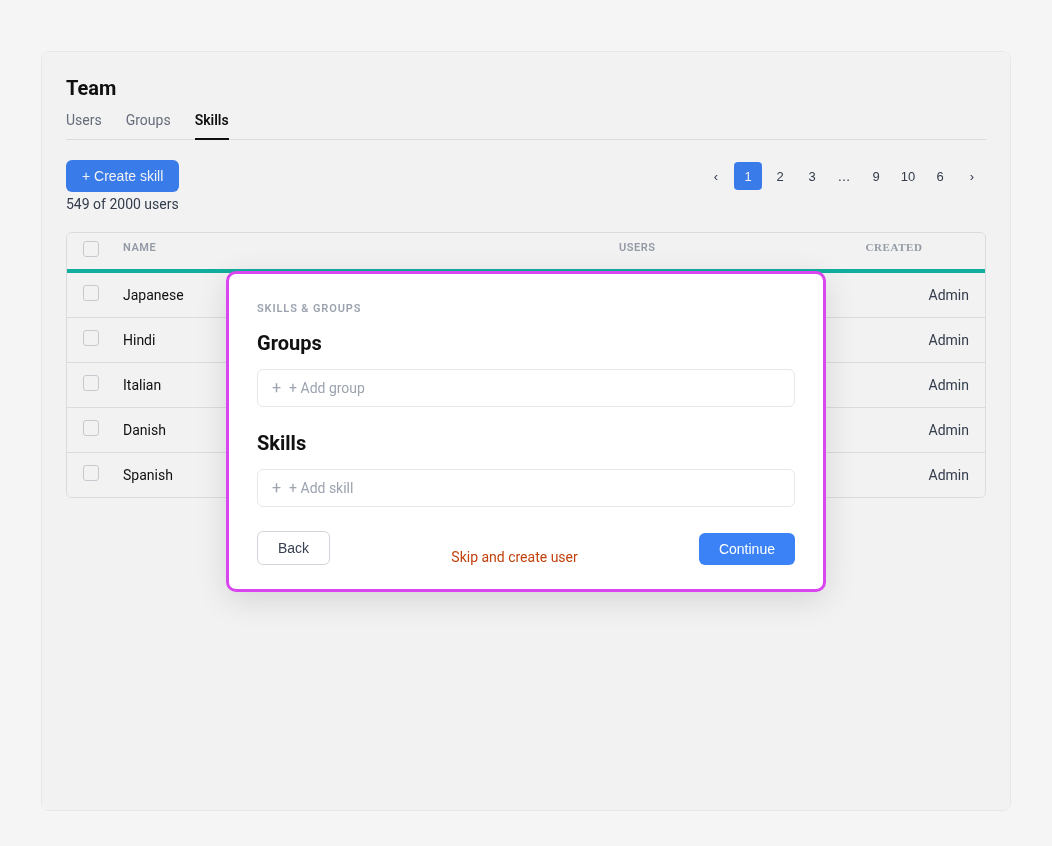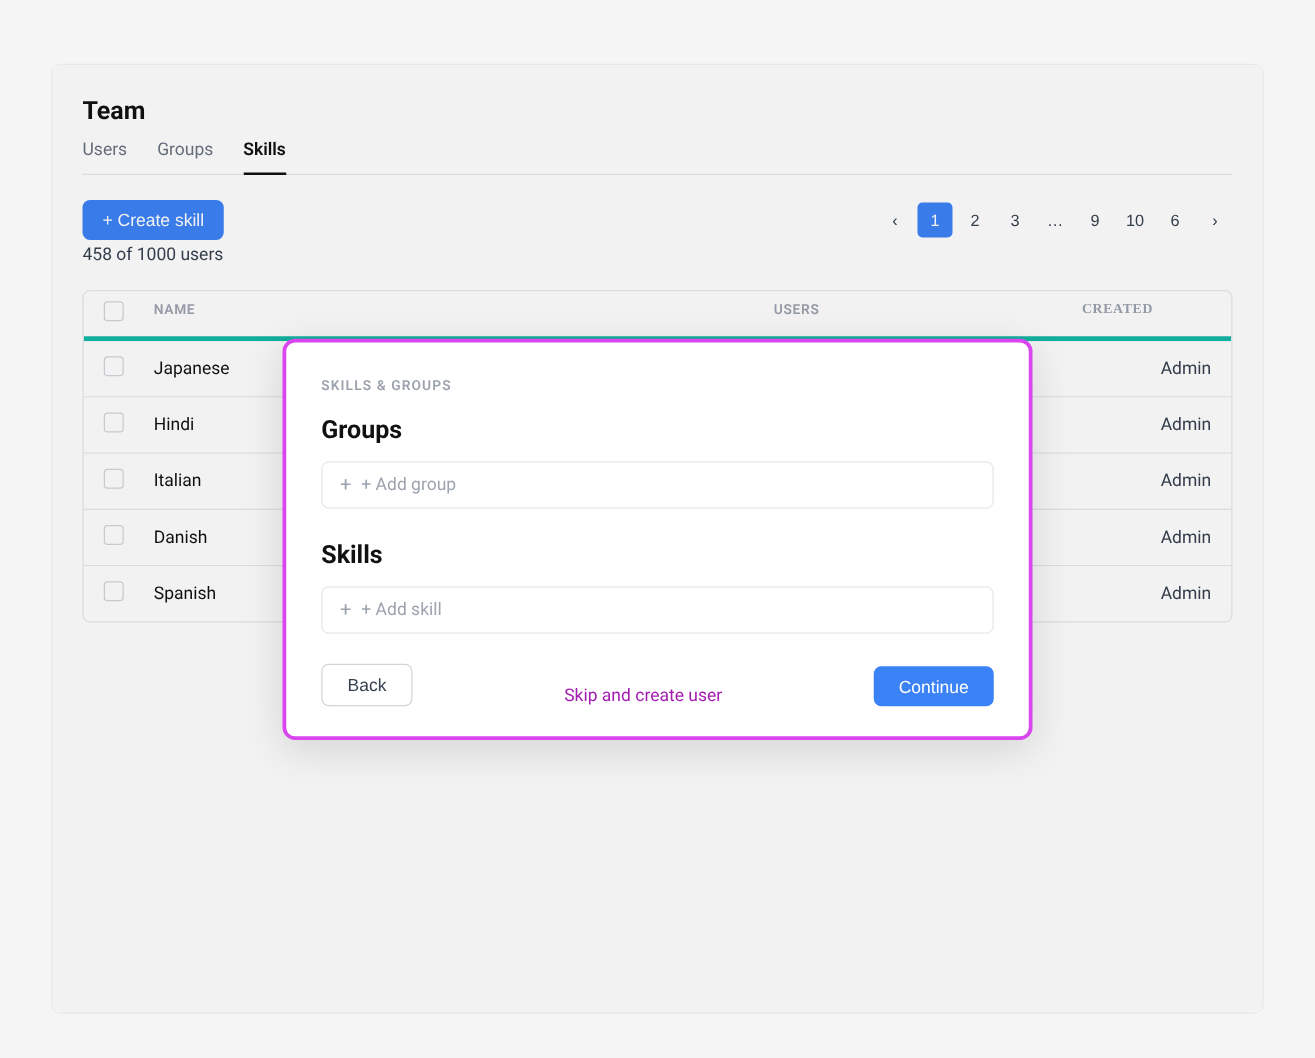--- a/index.html
+++ b/index.html
@@ -200,21 +200,21 @@
       background: #fff;
       border: 1px solid #d1d5db;
       border-radius: 6px;
       padding: 8px 20px;
       font-size: 14px;
       color: #374151;
       cursor: pointer;
     }
     .skip-link {
       font-size: 14px;
-      color: #a21caf;
+      color: #c2410c;
       cursor: pointer;
       text-decoration: none;
     }
     .continue-btn {
       background: #3b82f6;
       color: #fff;
       border: none;
       border-radius: 6px;
       padding: 8px 20px;
       font-size: 14px;
@@ -244,21 +244,21 @@
       <button class="page-btn">2</button>
       <button class="page-btn">3</button>
       <button class="page-btn">…</button>
       <button class="page-btn">9</button>
       <button class="page-btn">10</button>
       <button class="page-btn">6</button>
       <button class="page-btn">›</button>
     </div>
   </div>
 
-  <div class="user-count">458 of 1000 users</div>
+  <div class="user-count">549 of 2000 users</div>
 
   <div style="margin-top:20px;">
     <div class="table-container">
 
       <div class="table-header">
         <div><input type="checkbox" class="checkbox" style=""></div>
         <div class="col-header">NAME</div>
         <div class="col-header">USERS</div>
         <div class="col-header" style="text-align:center;font-family:Liberation Serif, serif;">CREATED</div>
       </div>

